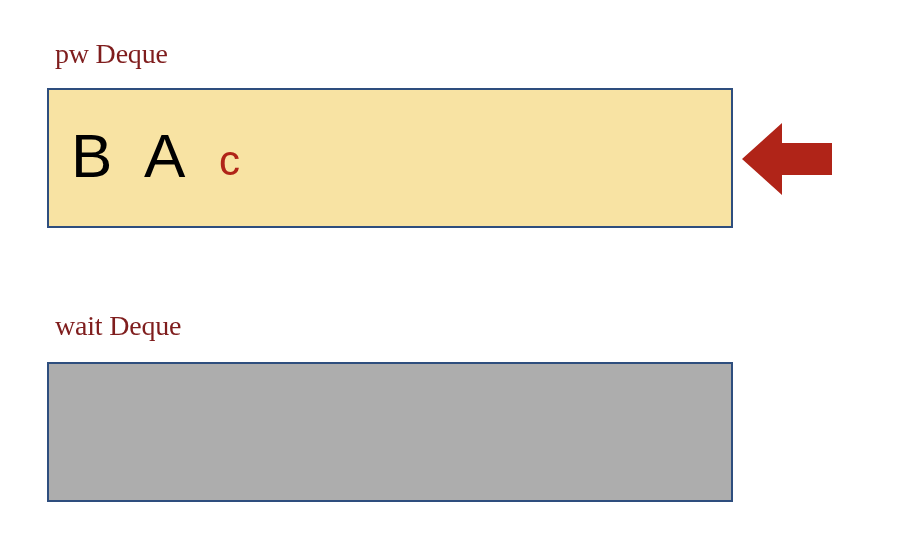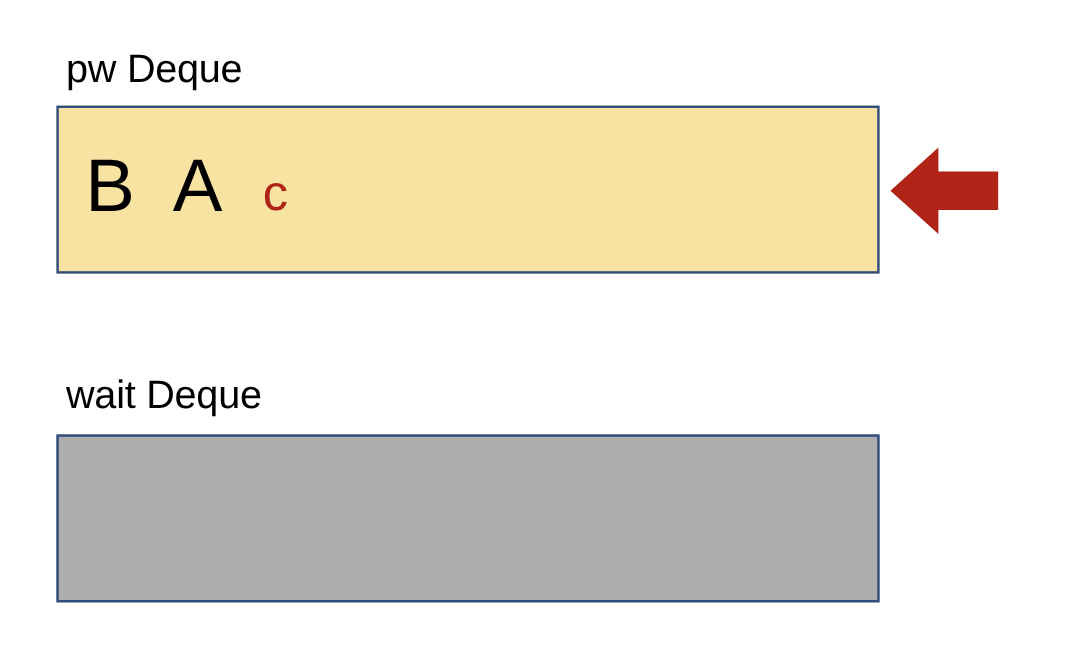--- a/index.html
+++ b/index.html
@@ -19,24 +19,24 @@
     position: absolute;
     left: 0;
     top: 0;
     width: 902px;
     height: 550px;
   }
 
   
   .section-label {
     position: absolute;
-    font-family: Liberation Sans, sans-serif;
-    font-size: 33px;
+    font-family: Liberation Serif, serif;
+    font-size: 28px;
     font-weight: 400;
-    color: #000000;
+    color: #7f1d1d;
     line-height: 1;
     white-space: pre;
     letter-spacing: -0.2px;
   }
 
   .deque-box {
     position: absolute;
     box-sizing: border-box;
     border: 2px solid #2E4E7E;
   }

